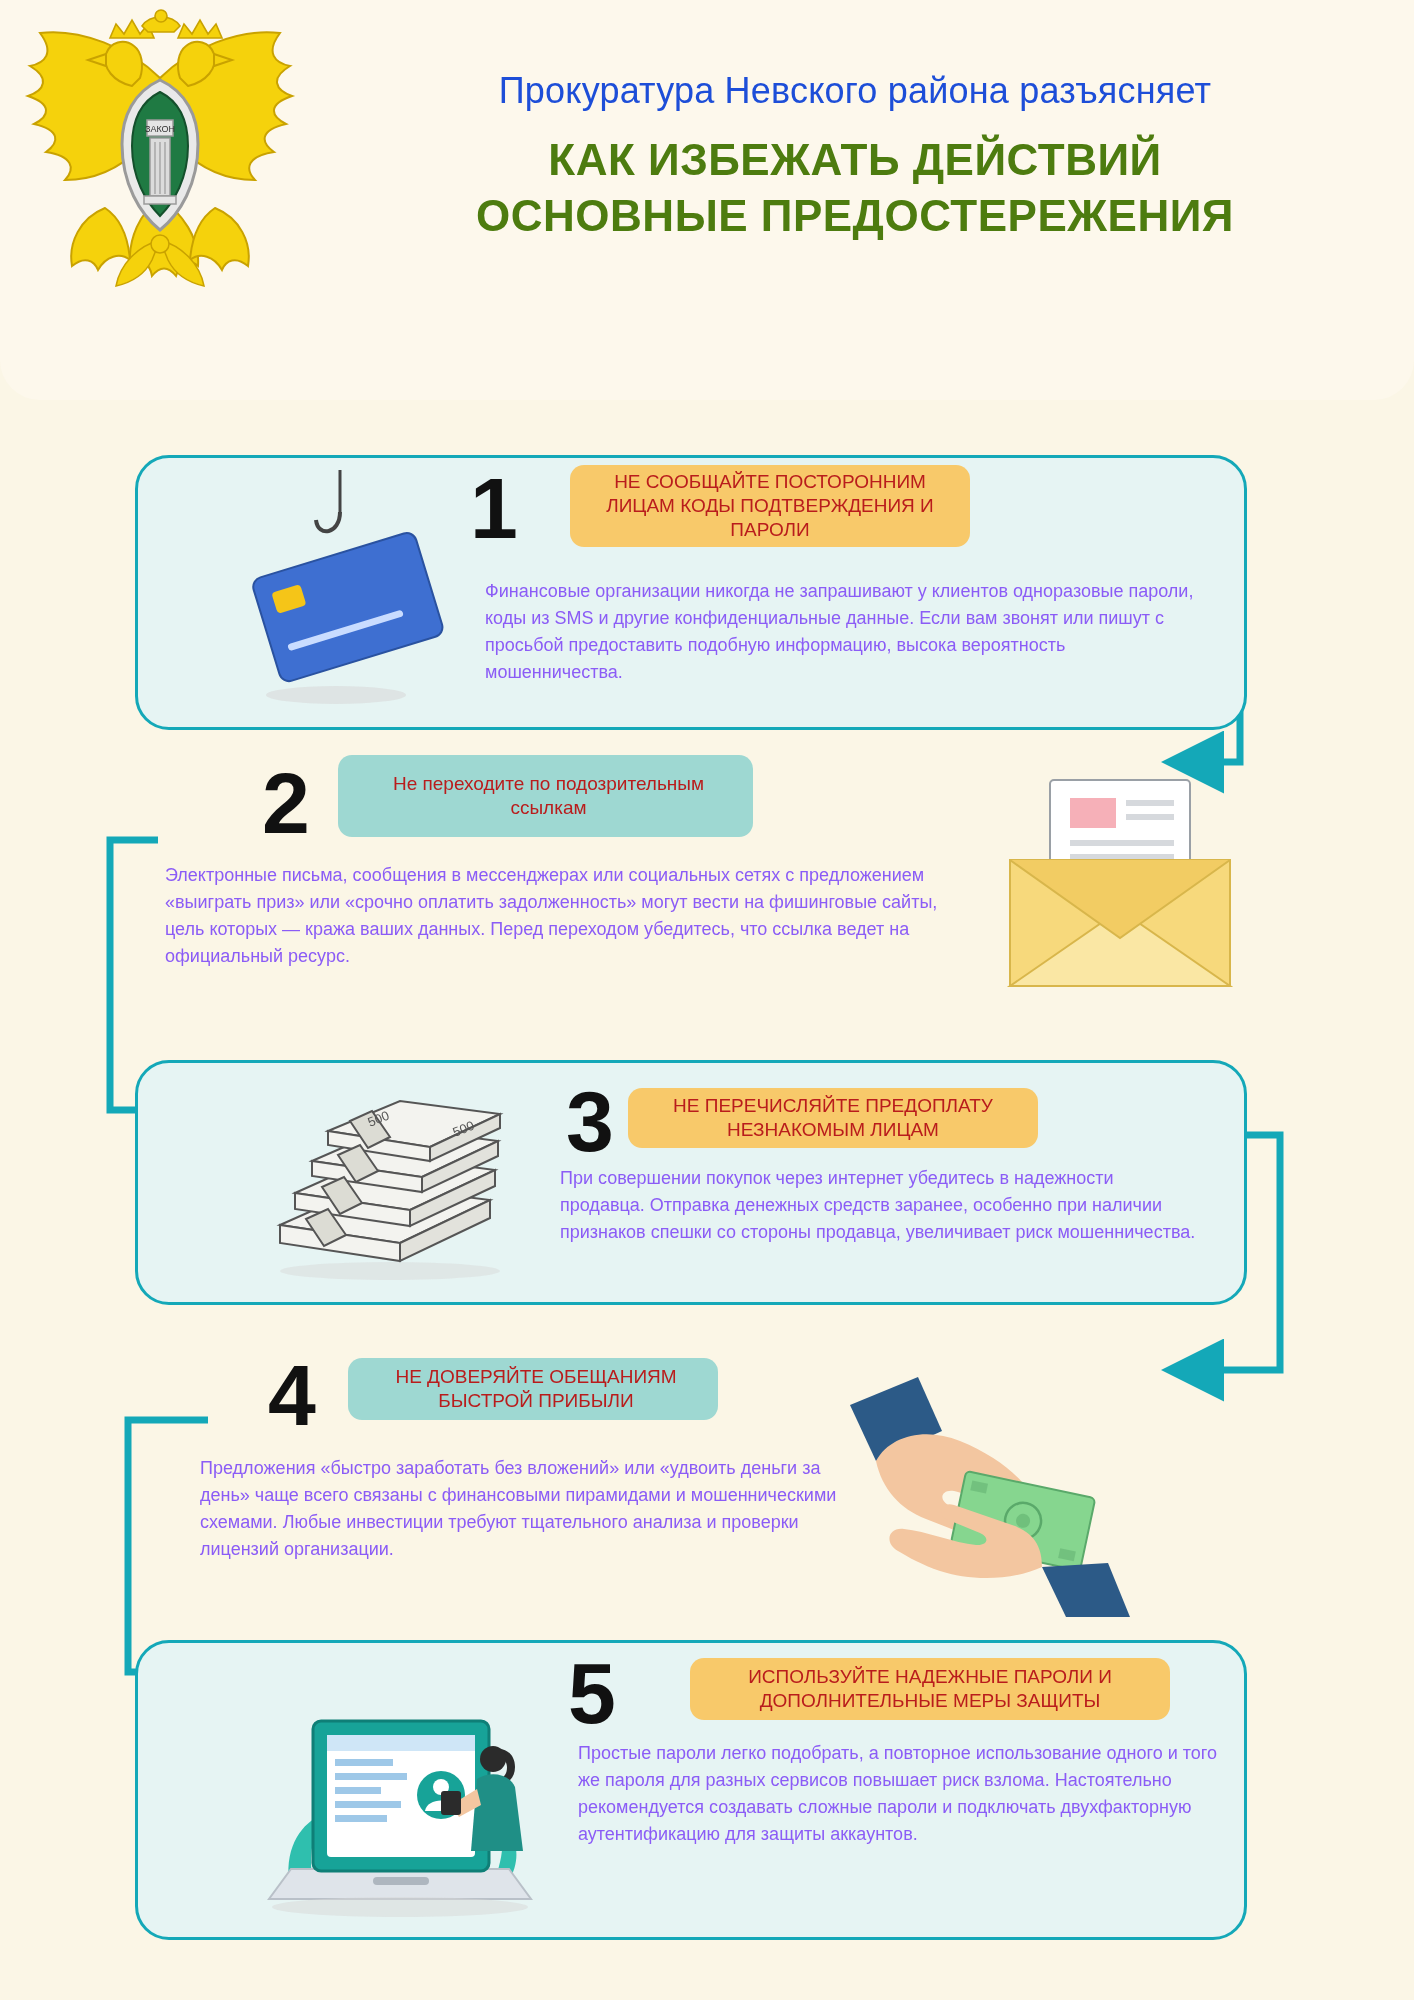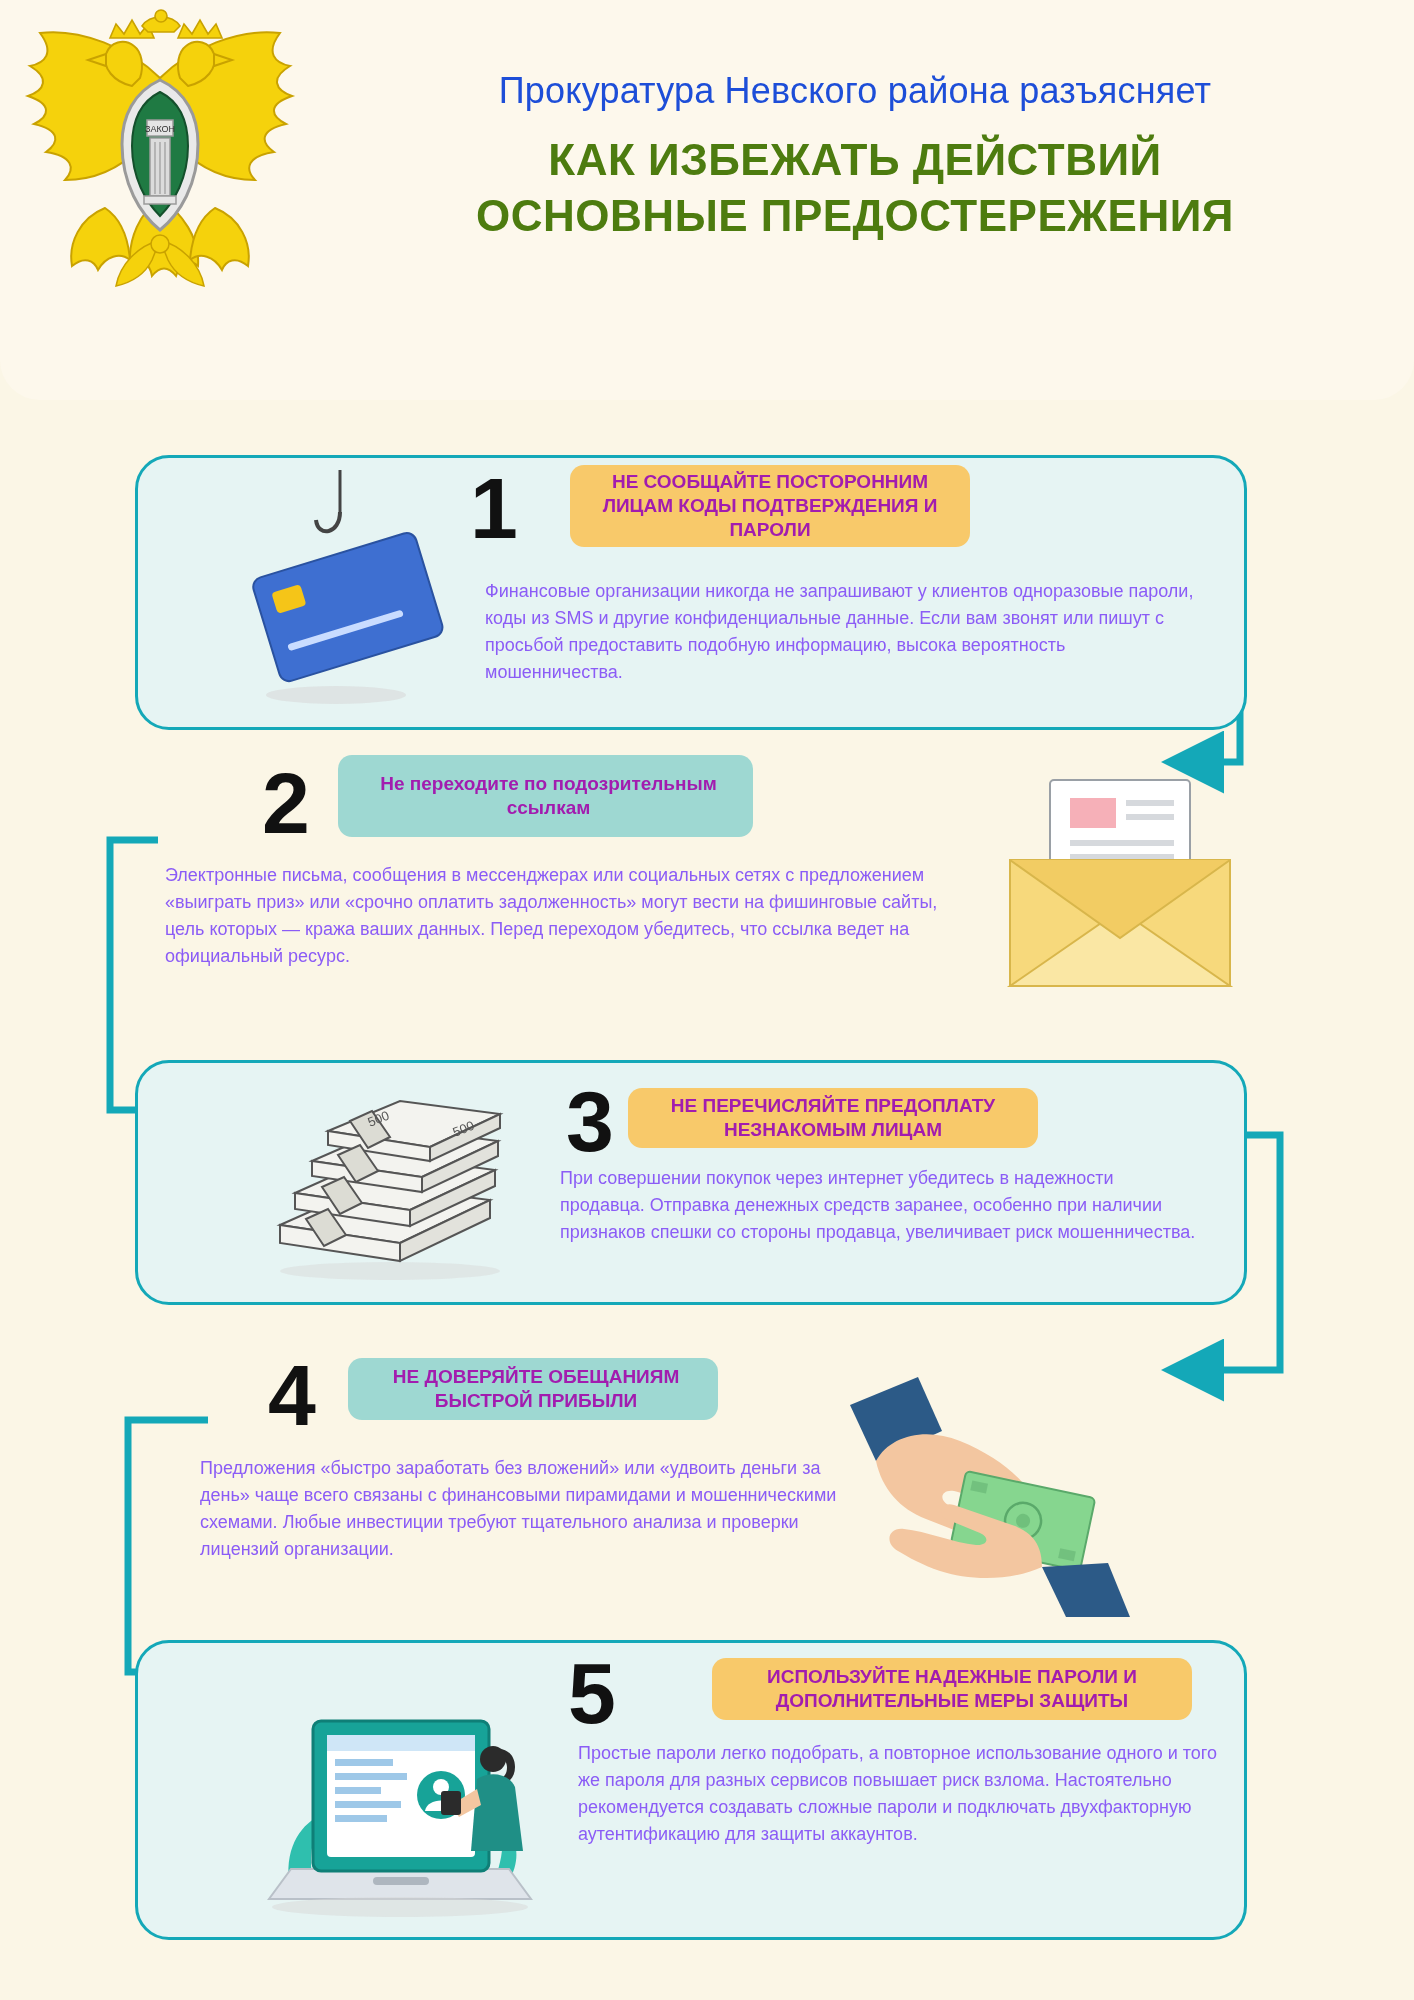--- a/index.html
+++ b/index.html
@@ -80,24 +80,24 @@
     color: #111;
     line-height: 1;
     font-family: "Liberation Sans", sans-serif;
   }
 
   .pill {
     position: absolute;
     box-sizing: border-box;
     border-radius: 14px;
     text-align: center;
-    font-weight: bold;
+    font-weight: normal;
     font-size: 19px;
     line-height: 1.28;
-    color: #a21caf;
+    color: #b91c1c;
     padding: 11px 14px;
     display: flex;
     align-items: center;
     justify-content: center;
   }
   .pill.orange { background: #f8c96a; }
   .pill.teal   { background: #9ed8d2; padding-left: 20px; }
 
   .body-text {
     position: absolute;
@@ -337,14 +337,14 @@
       <path d="M222 124 C234 116 254 118 260 132 L268 196 L216 196 Z" fill="#1f8f86"></path>
       <path d="M222 134 L196 150 L204 162 L226 150 Z" fill="#f3c6a0"></path>
       <rect x="186" y="136" width="20" height="24" rx="3" fill="#2b2b2b"></rect>
     </g>
 
     <ellipse cx="145" cy="252" rx="128" ry="10" fill="#d7d7d7" opacity=".5"></ellipse>
   </svg>
 </div>
 
 <div class="num" style="left:568px; top:1650px;">5</div>
-<div class="pill orange" style="left:712px; top:1658px; width:480px; height:62px;">ИСПОЛЬЗУЙТЕ НАДЕЖНЫЕ ПАРОЛИ И ДОПОЛНИТЕЛЬНЫЕ МЕРЫ ЗАЩИТЫ</div>
+<div class="pill orange" style="left:690px; top:1658px; width:480px; height:62px;">ИСПОЛЬЗУЙТЕ НАДЕЖНЫЕ ПАРОЛИ И ДОПОЛНИТЕЛЬНЫЕ МЕРЫ ЗАЩИТЫ</div>
 <div class="body-text" style="left:578px; top:1740px; width:660px;">Простые пароли легко подобрать, а повторное использование одного и того же пароля для разных сервисов повышает риск взлома. Настоятельно рекомендуется создавать сложные пароли и подключать двухфакторную аутентификацию для защиты аккаунтов.</div>
 
 </body></html>

